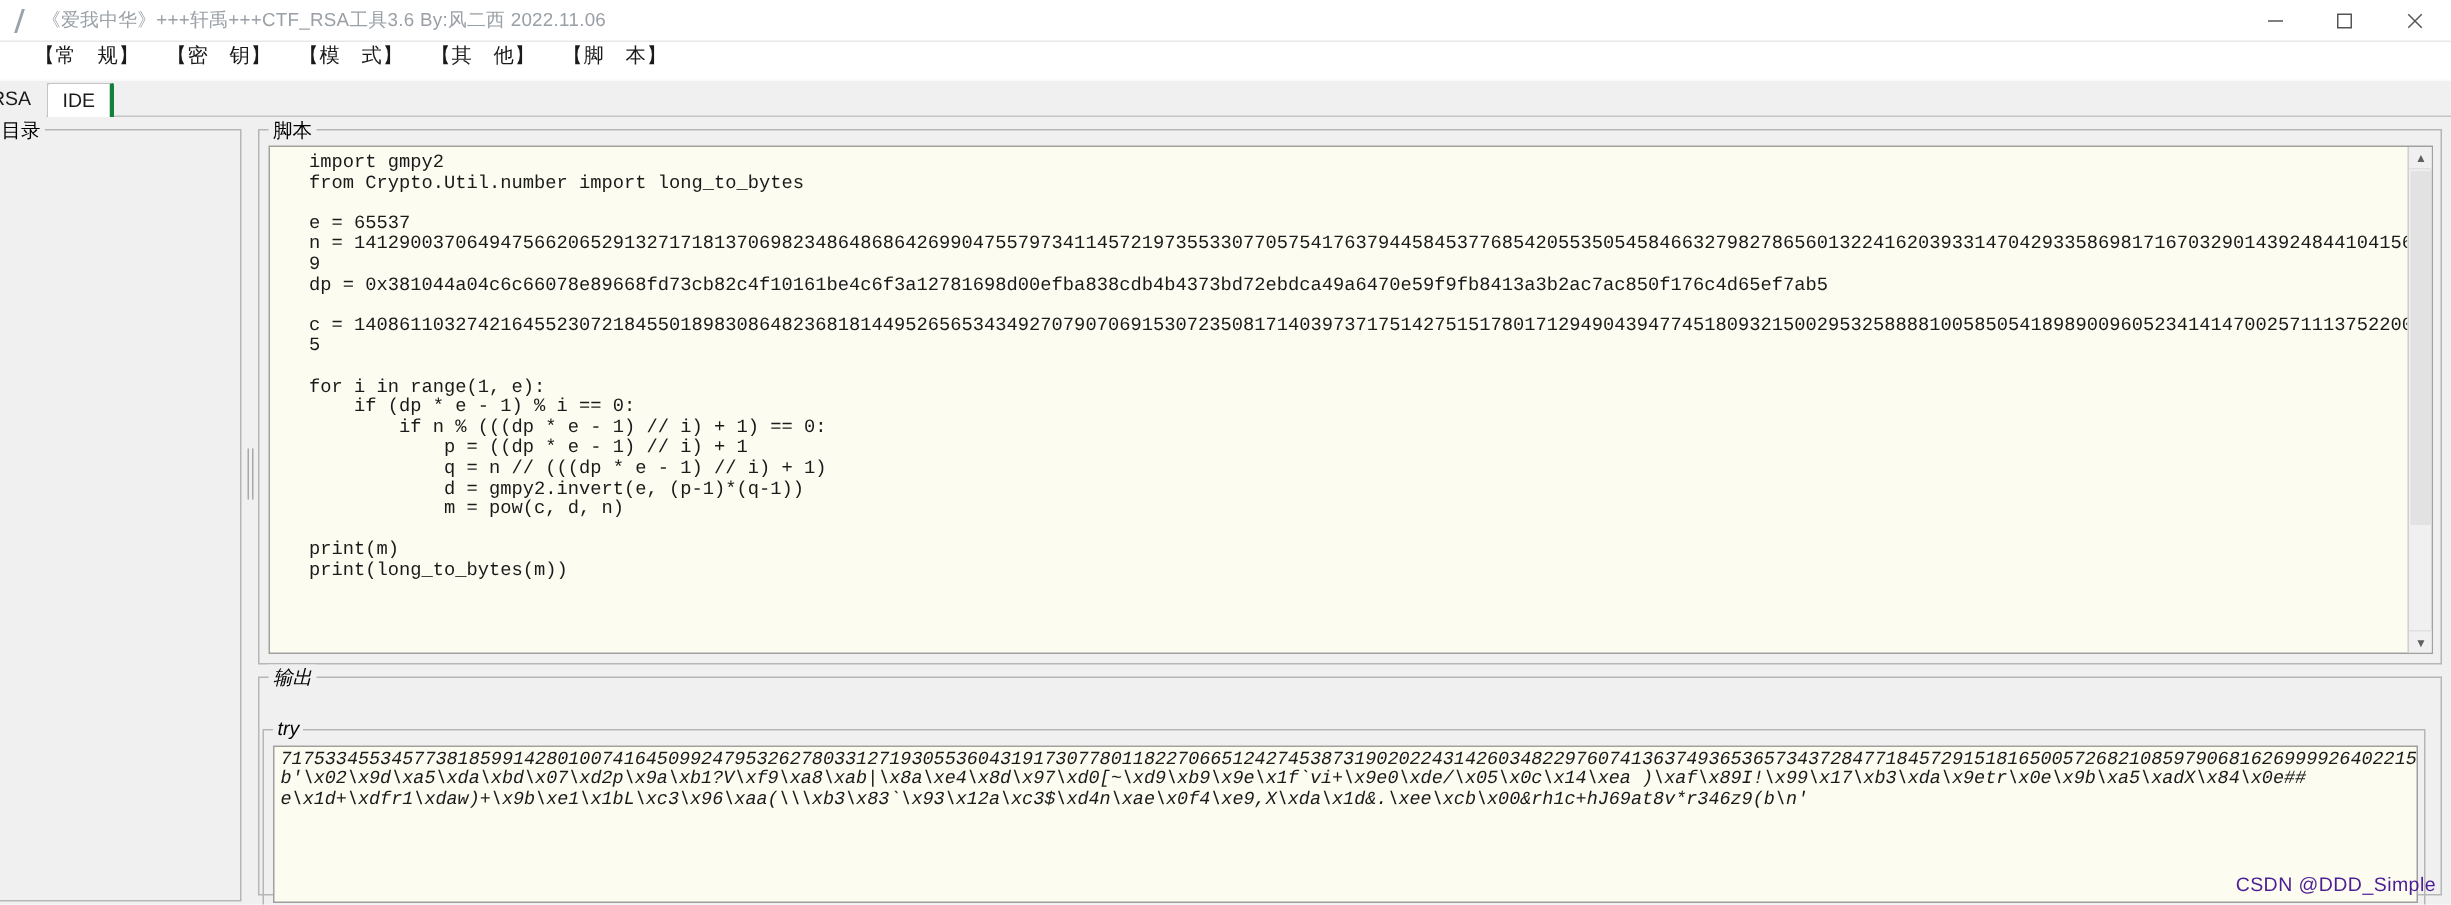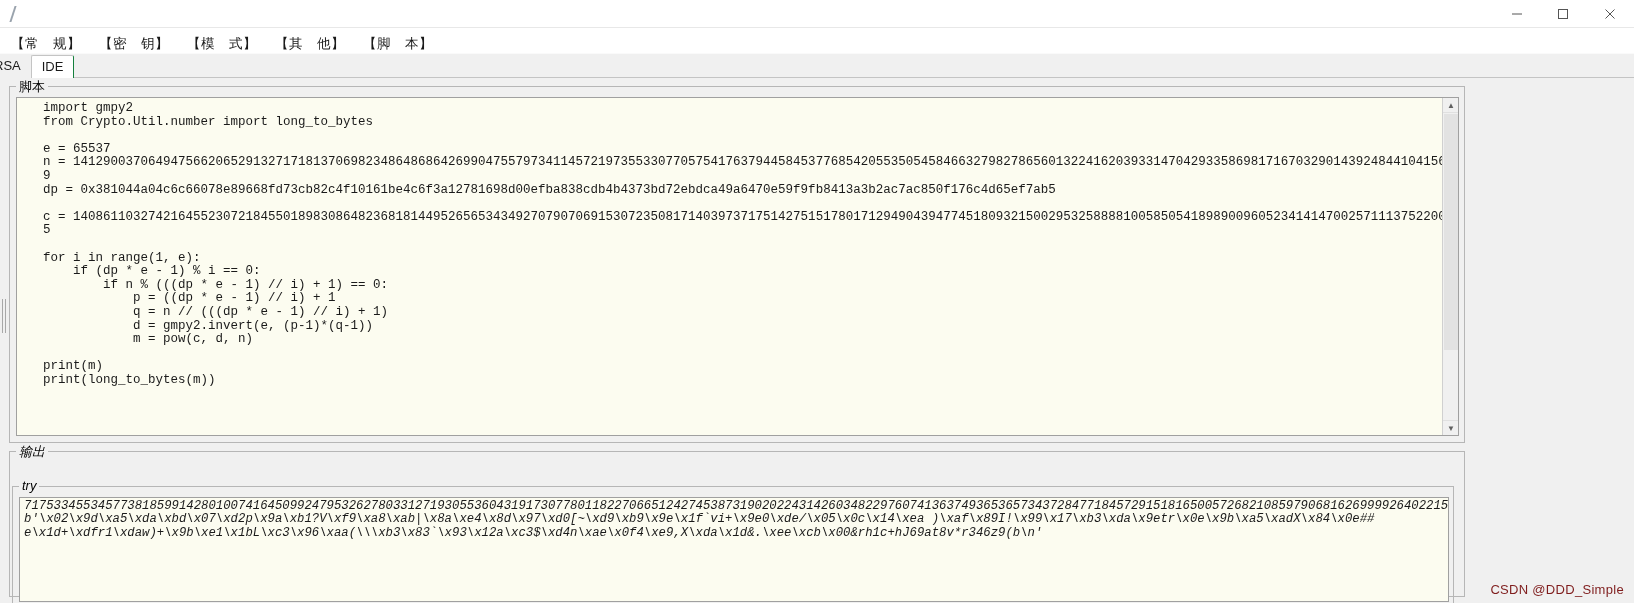--- a/index.html
+++ b/index.html
@@ -55,22 +55,22 @@
     color: #555;
   }
   .win-btn:last-child { width: 48px; }
   .win-btn svg { display: block; }
 
   
   .menubar {
     height: 26px;
     background: #ffffff;
     display: flex;
-    align-items: flex-end;
-    padding-left: 2px;
+    align-items: flex-start;
+    padding-left: 14px;
     border-bottom: 1px solid #fafafa;
   }
   .menu-item {
     font-size: 13.5px;
     color: #1a1a1a;
     padding: 0 9px;
     white-space: nowrap;
     letter-spacing: 0.5px;
   }
 
@@ -94,21 +94,21 @@
     position: relative;
     top: 1px;
   }
   .tab.partial {
     margin-left: -9px;
     padding-left: 3px;
   }
   .tab.active {
     background: #ffffff;
     border-left: 1px solid #c4c4c4;
-    border-right: 1px solid #15803d;
+    border-right: 3px solid #15803d;
     border-top: 1px solid #c4c4c4;
     border-radius: 2px 2px 0 0;
     z-index: 2;
   }
 
   
   .workarea {
     position: absolute;
     left: 0; top: 78px;
     width: 1634px;
@@ -247,31 +247,32 @@
     line-height: 13.4px;
     color: #1a1a1a;
     white-space: pre;
   }
 
   .watermark {
     position: absolute;
     right: 10px;
     bottom: 6px;
     font-size: 13px;
-    color: #7f1d1d;
+    color: #4c1d95;
     letter-spacing: 0.3px;
   }
 </style>
 </head>
 <body>
 
 <div class="titlebar">
   <div class="app-icon">
     <div class="slash"></div>
   </div>
+  <div class="title-text">《爱我中华》+++轩禹+++CTF_RSA工具3.6  By:风二西 2022.11.06</div>
 
   <div class="win-controls">
     <div class="win-btn">
       <svg width="12" height="12" viewBox="0 0 12 12">
           <line x1="1" y1="6" x2="11" y2="6" stroke="#555" stroke-width="1"></line>
         </svg>
     </div>
     <div class="win-btn">
       <svg width="12" height="12" viewBox="0 0 12 12">
           <rect x="1.5" y="1.5" width="9" height="9" fill="none" stroke="#555" stroke-width="1"></rect>
@@ -294,20 +295,25 @@
   <div class="menu-item">【脚　本】</div>
 </div>
 
 <div class="tabstrip">
   <div class="tab partial">RSA</div>
   <div class="tab active">IDE</div>
 </div>
 
 <div class="workarea">
 
+  <div class="left-panel">
+    <div class="group-box left-group">
+      <div class="group-title">目录</div>
+    </div>
+  </div>
 
   <div class="splitter">
     <div class="grip"></div>
   </div>
 
   <div class="right-panel">
 
     <div class="group-box script-group">
       <div class="group-title">脚本</div>
 

